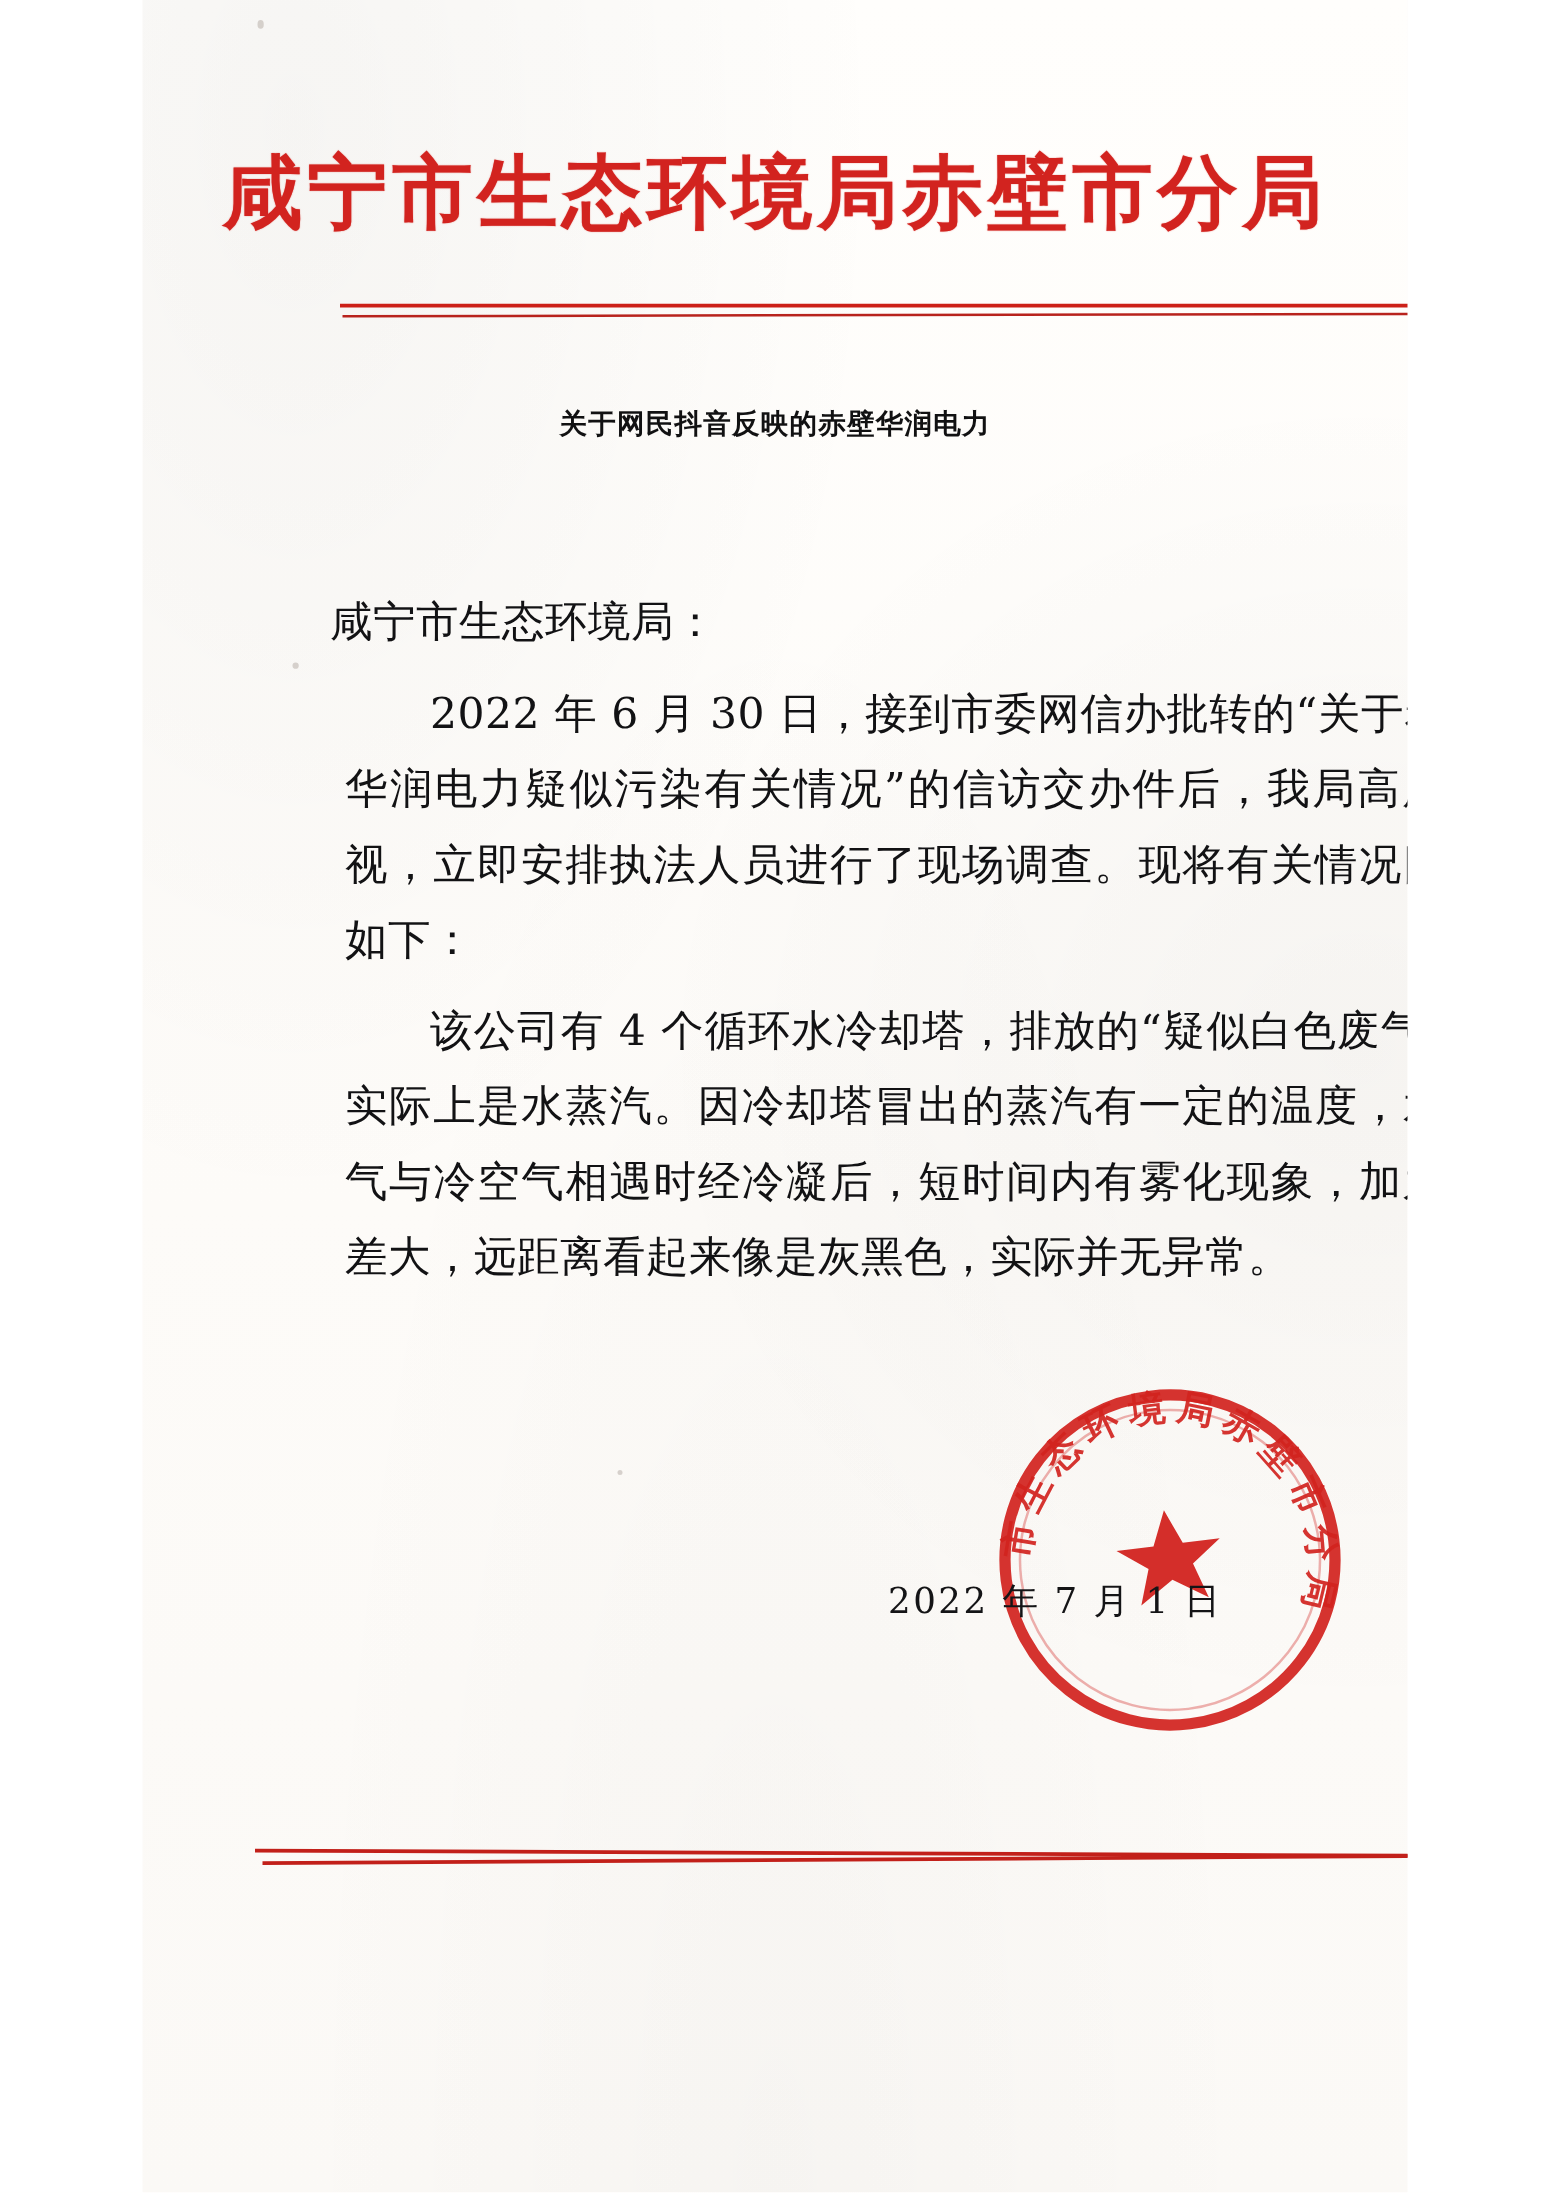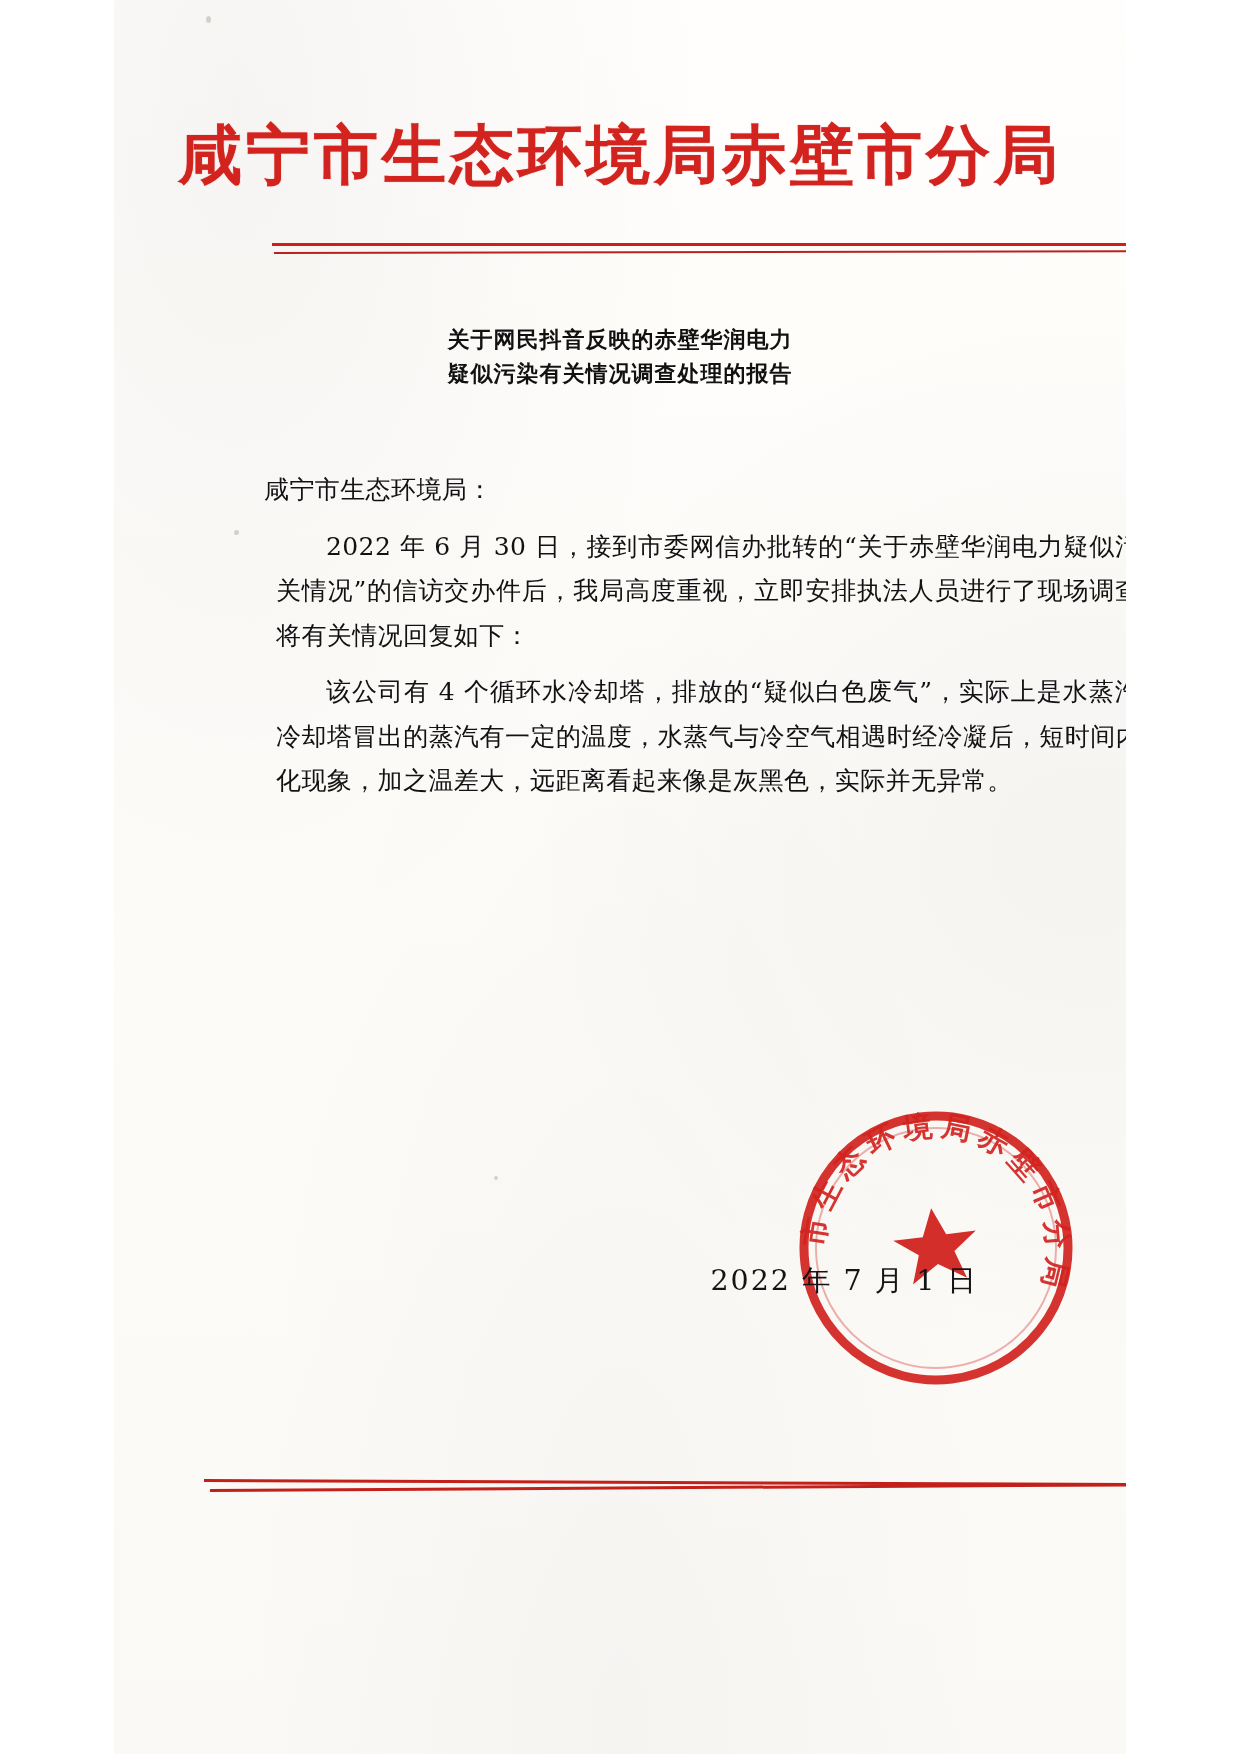--- a/index.html
+++ b/index.html
@@ -99,21 +99,21 @@
   }
 
   
   .body-block {
     position: absolute;
     top: 468px;
     left: 150px;
     width: 940px;
     color: #121214;
     font-family: "DejaVu Serif", "Liberation Serif", serif;
-    font-size: 25px;
+    font-size: 34px;
     line-height: 1.78;
     letter-spacing: 0.4px;
     text-align: justify;
   }
   .salutation {
     margin: 0 0 4px 0;
   }
   .para {
     margin: 12px;
     text-indent: 2em;
@@ -185,21 +185,20 @@
     <div class="letterhead-title">咸宁市生态环境局赤壁市分局</div>
   </div>
 
   <div class="rule-top">
     <div class="r1"></div>
     <div class="r2"></div>
   </div>
 
   <div class="doc-title">
     <span class="tl">关于网民抖音反映的赤壁华润电力</span>
-    <span class="tl">疑似污染有关情况调查处理的报告</span>
   </div>
 
   <div class="body-block">
     <p class="salutation">咸宁市生态环境局：</p>
     <p class="para">2022 年 6 月 30 日，接到市委网信办批转的“关于赤壁华润电力疑似污染有关情况”的信访交办件后，我局高度重视，立即安排执法人员进行了现场调查。现将有关情况回复如下：</p>
     <p class="para">该公司有 4 个循环水冷却塔，排放的“疑似白色废气”，实际上是水蒸汽。因冷却塔冒出的蒸汽有一定的温度，水蒸气与冷空气相遇时经冷凝后，短时间内有雾化现象，加之温差大，远距离看起来像是灰黑色，实际并无异常。</p>
   </div>
 
   <div class="seal">
     <svg width="300" height="300" viewBox="0 0 300 300" xmlns="http://www.w3.org/2000/svg">

